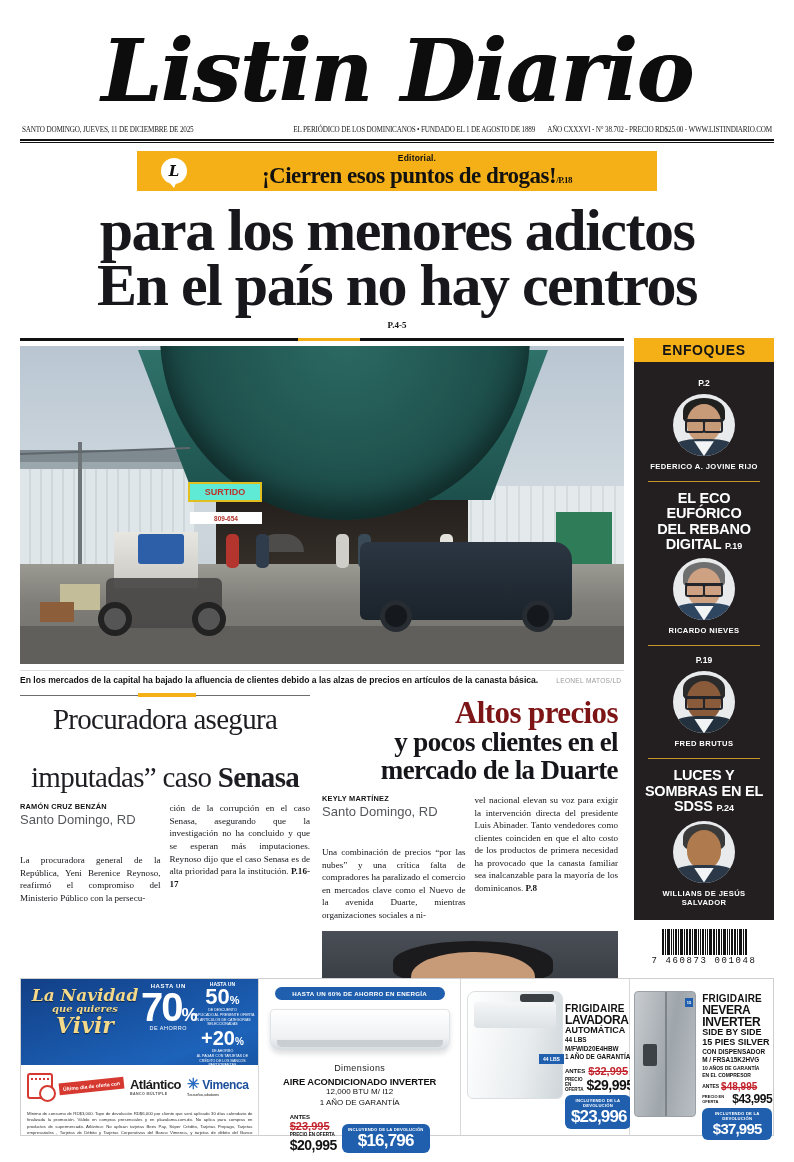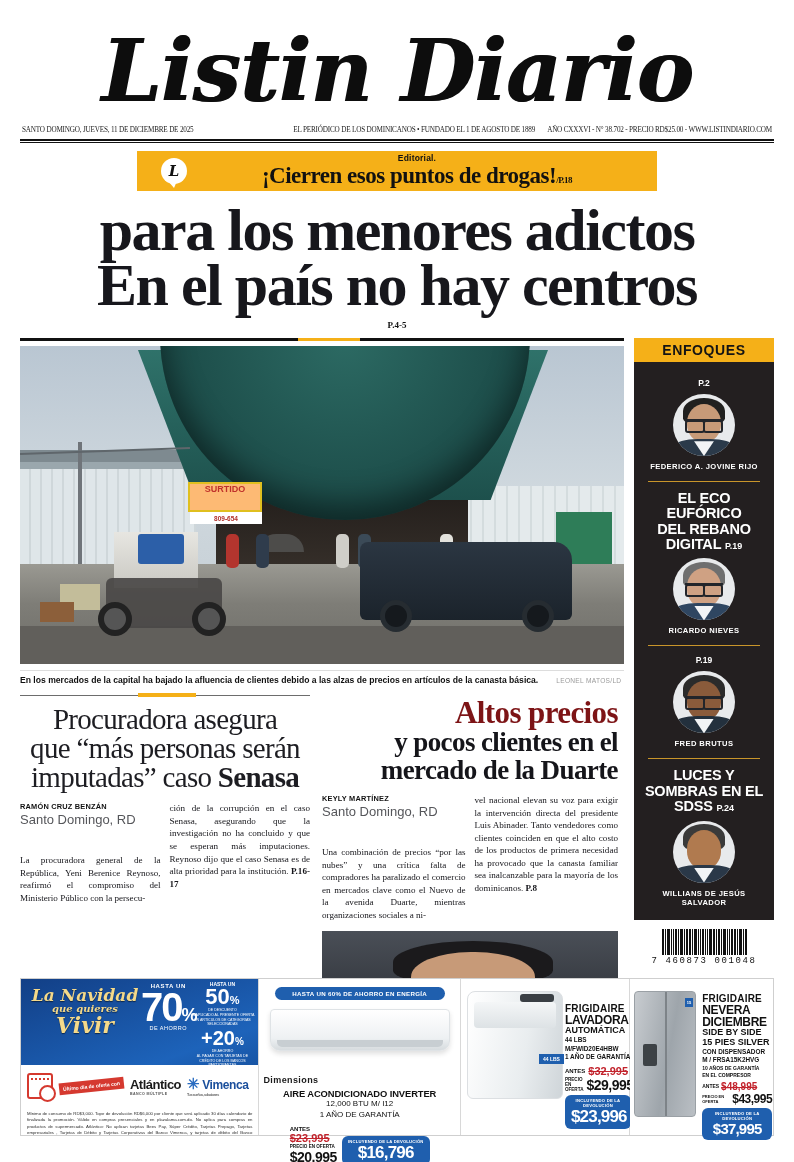--- a/index.html
+++ b/index.html
@@ -128,24 +128,24 @@
     background: linear-gradient(#2b3642,#1b232b); border-radius: 8px 18px 6px 6px;
   }
   .pickup-cab {
     position:absolute; right:150px; bottom:76px; width:104px; height:40px;
     background: linear-gradient(#46525f,#2c3views); background: linear-gradient(#4b5864,#2a333c);
     border-radius: 14px 8px 0 0;
   }
   .pickup-wheel { position:absolute; bottom:32px; width:32px; height:32px; border-radius:50%; background:#15191d; border:5px solid #262c31; }
   .w1 { right: 70px; } .w2 { right: 212px; }
   .sign-yellow {
-    position: absolute; left: 168px; top: 136px; width: 74px; height: 30px;
-    background: #fdba74; border: 2px solid #e0bf1f;
+    position: absolute; left: 168px; top: 136px; width: 74px; height: 20px;
+    background: #5eead4; border: 2px solid #e0bf1f;
     font-family: "Liberation Sans", sans-serif; font-weight: bold; font-size: 9px;
-    color: #c0322b; display:flex; align-items:flex-start; justify-content:center;
+    color: #c0322b; display:flex; align-items:center; justify-content:center;
   }
   .sign-phone {
     position:absolute; left:170px; top:166px; width:72px; height:12px; background:#fff;
     font-size:6.5px; color:#b1302a; display:flex; align-items:center; justify-content:center; font-weight:bold;
   }
   .tarp-blue { position:absolute; left:118px; bottom:100px; width:46px; height:30px; background:#2c5fa8; border-radius:3px; }
   .tarp-white { position:absolute; left:94px; bottom:76px; width:84px; height:56px; background:linear-gradient(#e7e6e1,#c9c8c2); }
   .umbrella { position:absolute; left:238px; bottom:112px; width:46px; height:18px; background:#4d4c4a; border-radius:24px 24px 0 0;}
   .person { position:absolute; bottom:96px; width:13px; height:34px; border-radius:5px; }
   .p1 { left: 206px; background:#b3352e; } .p2 { left: 236px; background:#2f3c4c; }
@@ -318,21 +318,21 @@
     background: #1f5fae; color: #fff; font-size: 6.2px; font-weight: bold;
     border-radius: 10px; padding: 3px 0; text-align: center; letter-spacing: .3px;
     width: 170px; margin: 2px auto 0;
   }
   .ac-unit {
     width: 180px; height: 42px; margin: 9px auto 0; border-radius: 4px 4px 10px 10px;
     background: linear-gradient(#ffffff,#eef1f3 70%,#d7dcdf);
     border: 1px solid #dfe3e6; box-shadow: 0 3px 5px rgba(0,0,0,.12);
   }
   .ac-vent { height: 7px; margin: 30px 6px 0; background: #c8ced2; border-radius: 0 0 5px 5px; }
-  .brand-dim { font-weight:bold; font-size:9px; letter-spacing:.4px; color:#1b1b1b; margin-top:24px; }
+  .brand-dim { text-align:center; font-weight:normal; font-size:9px; letter-spacing:.4px; color:#1b1b1b; margin-top:12px; }
   .prod-name { text-align:center; font-weight:bold; font-size:9.4px; color:#111; letter-spacing:-.1px; margin-top:3px; }
   .prod-spec { text-align:center; font-size:8px; color:#111; line-height:1.35; }
   .price-row { display:flex; align-items:flex-end; justify-content:center; gap:5px; margin-top:5px; }
   .price-stack { text-align:left; }
   .price-was { font-size:6px; color:#111; font-weight:bold; }
   .price-strike { font-size:11px; font-weight:bold; color:#c2232c; text-decoration: line-through; }
   .price-now-lbl { font-size:4.6px; color:#111; font-weight:bold; }
   .price-now { font-size:14px; font-weight:bold; color:#111; letter-spacing:-.5px; }
   .price-bubble {
     background:#1f5fae; color:#fff; border-radius:6px; padding:3px 6px 4px; text-align:center;
@@ -449,21 +449,21 @@
         <span class="caption-text">En los mercados de la capital ha bajado la afluencia de clientes debido a las alzas de precios en artículos de la canasta básica.</span>
         <span class="caption-credit">LEONEL MATOS/LD</span>
       </div>
 
       <div class="stories">
 
         <div class="story-a">
           <div class="story-rule with-tab"></div>
           <div class="story-a-head">
             <span>Procuradora asegura</span><br>
-            <span>que “más personas serán</span><br>
+            <br>
             <span>imputadas” caso </span><b>Senasa</b>
           </div>
           <div class="cols">
             <div class="col">
               <div class="byline">RAMÓN CRUZ BENZÁN</div>
               <div class="byline-loc">Santo Domingo, RD</div>
               <div class="para">La procuradora general de la República, Yeni Berenice Reynoso, reafirmó el compromiso del Ministerio Público con la persecu-</div>
             </div>
             <div class="col">
               <div class="para" style="margin-top:0">
@@ -729,21 +729,21 @@
       <div class="fridge">
         <div class="split"></div>
         <div class="disp"></div>
         <div class="tag">15</div>
       </div>
       <div class="fridge-right">
         <div class="brand-frig">
           <span>FRIGIDAIRE</span>
         </div>
         <div class="prod-big">NEVERA</div>
-        <div class="prod-big">DICIEMBRE</div>
+        <div class="prod-big">INVERTER</div>
         <div class="prod-mid">SIDE BY SIDE</div>
         <div class="prod-mid">15 PIES SILVER</div>
         <div class="prod-small">CON DISPENSADOR</div>
         <div class="prod-small">M / FRSA15K2HVG</div>
         <div class="prod-small" style="font-size:5px">10 AÑOS DE GARANTÍA</div>
         <div class="prod-small" style="font-size:5px">EN EL COMPRESOR</div>
         <div style="margin-top:2px">
           <div style="display:flex;align-items:center;gap:2px">
             <span class="price-was" style="font-size:5px">ANTES</span>
             <span class="price-strike" style="font-size:10px">$48,995</span>

